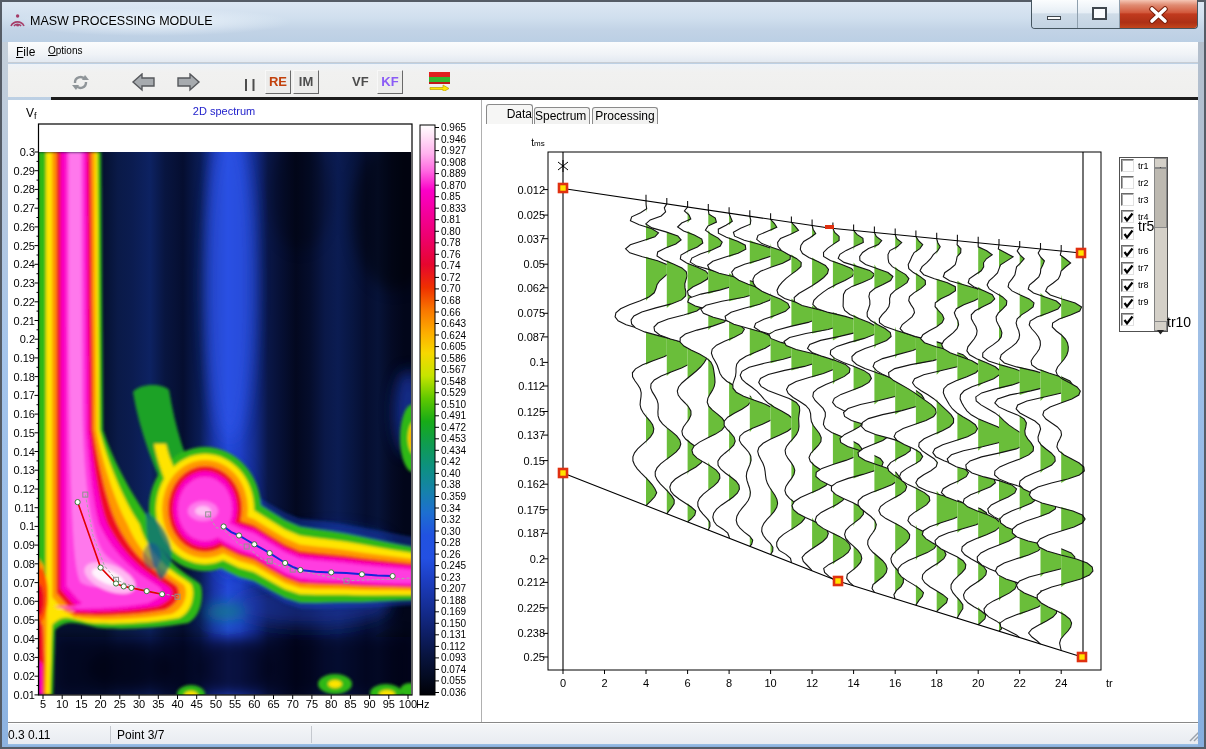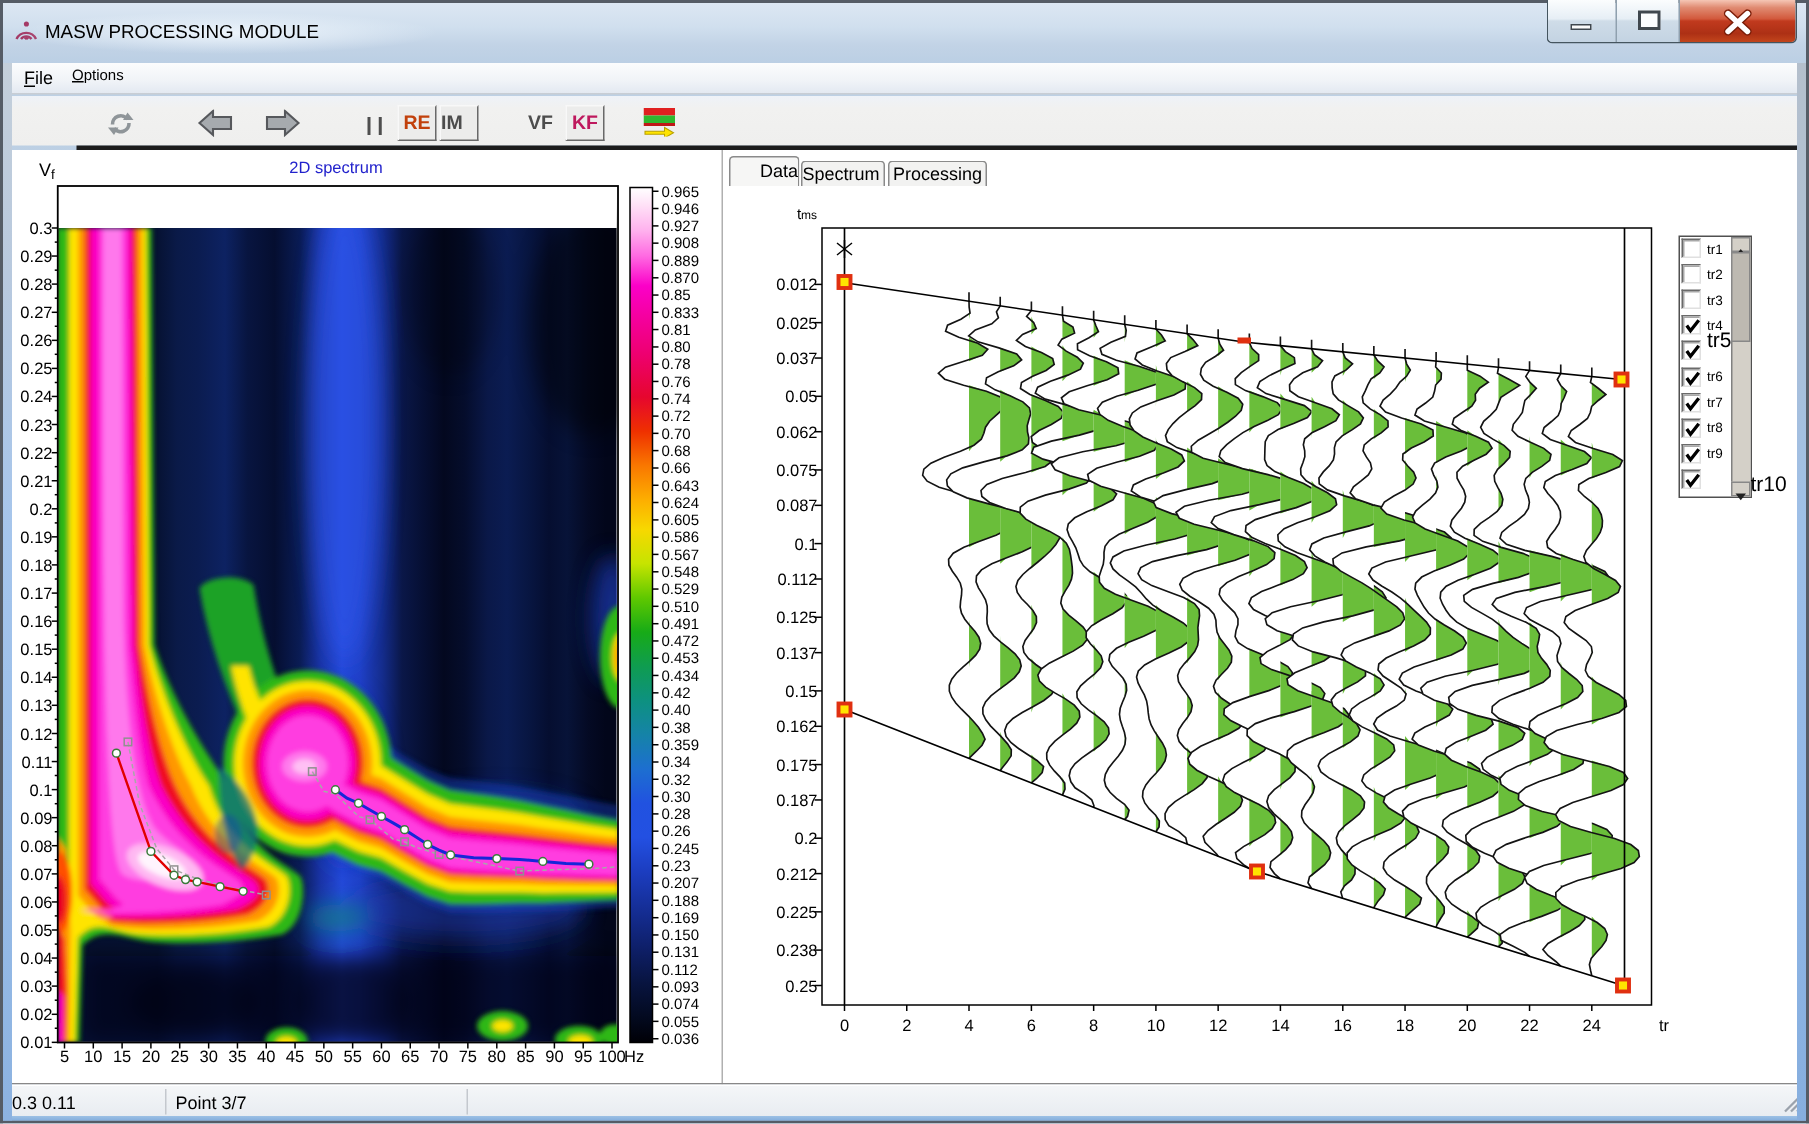--- a/index.html
+++ b/index.html
@@ -65,23 +65,23 @@
       <path d="M11,1 L11,5 L23,5 L23,13 L11,13 L11,17 L2,9 Z" fill="#a6aaae" stroke="#56585c" stroke-width="1.4"></path>
     </svg></div>
 <div class="abs" style="left:176px;top:73px;width:25px;height:19px"><svg width="25" height="19">
       <path d="M14,1 L14,5 L2,5 L2,13 L14,13 L14,17 L23,9 Z" fill="#a6aaae" stroke="#56585c" stroke-width="1.4"></path>
     </svg></div>
 <div class="abs" style="left:243px;top:77px;width:16px;height:13px"><svg width="16" height="13">
       <rect x="2" y="1" width="2" height="12" fill="#4e4e4e"></rect>
       <rect x="9.5" y="1" width="2" height="12" fill="#4e4e4e"></rect>
     </svg></div>
 <div class="abs" style="left:265px;top:70px;width:26px;height:24px;background:#ececeb;border-top:1px solid #f8f8f8;border-left:1px solid #f8f8f8;border-right:1px solid #696969;border-bottom:1px solid #696969;font-size:13px;font-weight:bold;color:#c2410c;text-align:center;line-height:22px">RE</div>
-<div class="abs" style="left:293px;top:70px;width:26px;height:24px;background:#ececeb;border-top:1px solid #f8f8f8;border-left:1px solid #f8f8f8;border-right:1px solid #696969;border-bottom:1px solid #696969;font-size:13px;font-weight:bold;color:#4d4d4d;line-height:22px">IM</div>
+<div class="abs" style="left:293px;top:70px;width:26px;height:24px;background:#ececeb;border-top:1px solid #f8f8f8;border-left:1px solid #f8f8f8;border-right:1px solid #696969;border-bottom:1px solid #696969;font-size:13px;font-weight:bold;color:#4d4d4d;text-align:center;line-height:22px">IM</div>
 <div class="abs" style="left:352px;top:74px;font-size:13px;font-weight:bold;color:#4d4d4d">VF</div>
-<div class="abs" style="left:377px;top:70px;width:26px;height:24px;background:#ececeb;border-top:1px solid #f8f8f8;border-left:1px solid #f8f8f8;border-right:1px solid #696969;border-bottom:1px solid #696969;font-size:13px;font-weight:bold;color:#be185d;text-align:center;line-height:22px">KF</div>
+<div class="abs" style="left:377px;top:70px;width:26px;height:24px;background:#ececeb;border-top:1px solid #f8f8f8;border-left:1px solid #f8f8f8;border-right:1px solid #696969;border-bottom:1px solid #696969;font-size:13px;font-weight:bold;color:#8b5cf6;text-align:center;line-height:22px">KF</div>
 <div class="abs" style="left:429px;top:72px;width:22px;height:19px"><svg width="22" height="19">
       <rect x="0" y="0" width="21" height="5" fill="#e02020"></rect>
       <rect x="0" y="5" width="21" height="5" fill="#30b830"></rect>
       <rect x="0" y="10" width="21" height="2" fill="#c01818"></rect>
       <path d="M1,15.5 L14,15.5 L14,13 L20,16.5 L14,20 L14,17.5 L1,17.5 Z" fill="#ffe400" stroke="#b8a000" stroke-width="0.7"></path>
     </svg></div>
 
 <div class="abs" style="left:8px;top:100px;width:1190px;height:623px;background:#ffffff"></div>
 <div class="abs" style="left:481px;top:100px;width:1px;height:623px;background:#b0b0b0"></div>
 

